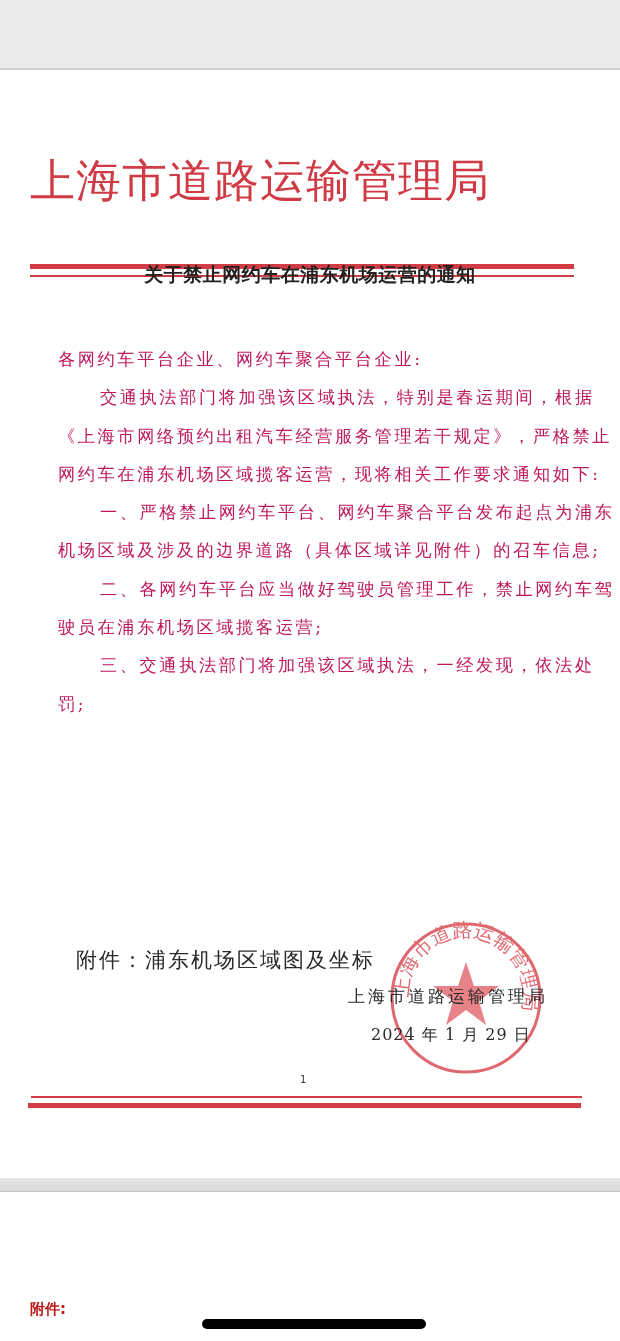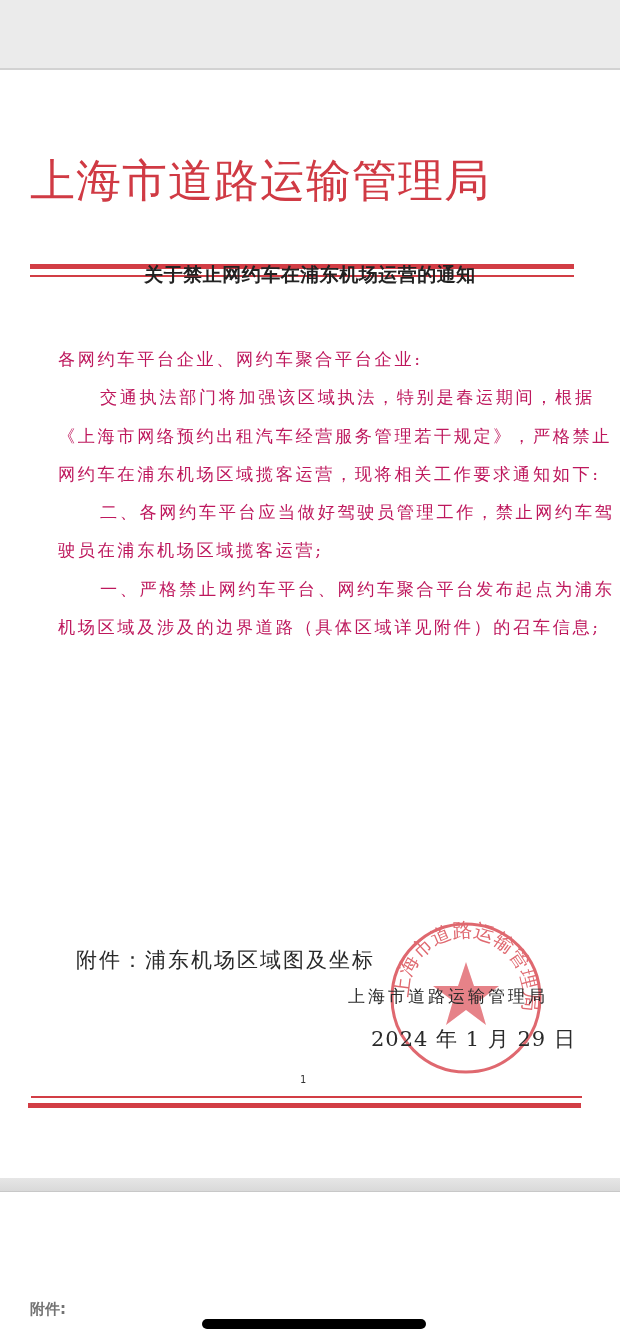--- a/index.html
+++ b/index.html
@@ -52,37 +52,37 @@
     .attachment {
       position: absolute; left: 76px; top: 946px;
       font-size: 21px; color: #2a2a2a; letter-spacing: 2px;
     }
     .issuer {
       position: absolute; left: 348px; top: 985px;
       font-size: 17px; color: #2a2a2a; letter-spacing: 3px;
     }
     .date {
       position: absolute; left: 371px; top: 1025px;
-      font-size: 21px; color: #2a2a2a; letter-spacing: 1px;
+      font-size: 16px; color: #2a2a2a; letter-spacing: 1px;
     }
     .stamp {
       position: absolute; left: 388px; top: 920px; width: 156px; height: 156px;
       opacity: 0.8;
     }
     .page-num {
       position: absolute; left: 0; top: 1074px; width: 606px; text-align: center;
       font-family: "DejaVu Sans Mono", "Liberation Mono", monospace;
       font-size: 10px; color: #333;
     }
     .foot-thin  { position: absolute; left: 31px; top: 1096px; width: 551px; height: 2px; background: #d23d45; }
     .foot-thick { position: absolute; left: 28px; top: 1103px; width: 553px; height: 5px; background: #d23d45; }
     .p2-label {
       position: absolute; left: 30px; top: 1300px;
       font-family: "DejaVu Sans", "Liberation Sans", sans-serif;
-      font-size: 15px; font-weight: bold; color: #737373;
+      font-size: 15px; font-weight: bold; color: #b91c1c;
     }
     .home-indicator {
       position: absolute; left: 202px; top: 1319px; width: 224px; height: 10px;
       border-radius: 5px; background: #000;
     }
   </style>
 </head>
 <body>
 
 <div class="topbar"></div>
@@ -91,22 +91,23 @@
 
 <div class="masthead">上海市道路运输管理局</div>
 <div class="rule-thick"></div>
 <div class="rule-thin"></div>
 
 <div class="title">关于禁止网约车在浦东机场运营的通知</div>
 
 <div class="body-text">
   <p>各网约车平台企业、网约车聚合平台企业:</p>
   <p class="indent">交通执法部门将加强该区域执法，特别是春运期间，根据《上海市网络预约出租汽车经营服务管理若干规定》，严格禁止网约车在浦东机场区域揽客运营，现将相关工作要求通知如下:</p>
+  <p class="indent">一、严格禁止网约车平台、网约车聚合平台发布起点为浦东机场区域及涉及的边界道路（具体区域详见附件）的召车信息;</p>
   <p class="indent">二、各网约车平台应当做好驾驶员管理工作，禁止网约车驾驶员在浦东机场区域揽客运营;</p>
-  <p class="indent">一、严格禁止网约车平台、网约车聚合平台发布起点为浦东机场区域及涉及的边界道路（具体区域详见附件）的召车信息;</p>
+  <p class="indent">三、交通执法部门将加强该区域执法，一经发现，依法处罚;</p>
 </div>
 
 <div class="attachment">附件：浦东机场区域图及坐标</div>
 
 <svg class="stamp" viewBox="0 0 156 156">
   <defs>
     <path id="arc" d="M 22 90 A 58 58 0 1 1 134 90" fill="none"></path>
   </defs>
   <circle cx="78" cy="78" r="74" fill="none" stroke="#d8434c" stroke-width="3"></circle>
   <polygon points="78,42 86,66 111,66 91,81 98,105 78,90 58,105 65,81 45,66 70,66" fill="#e0636b"></polygon>

